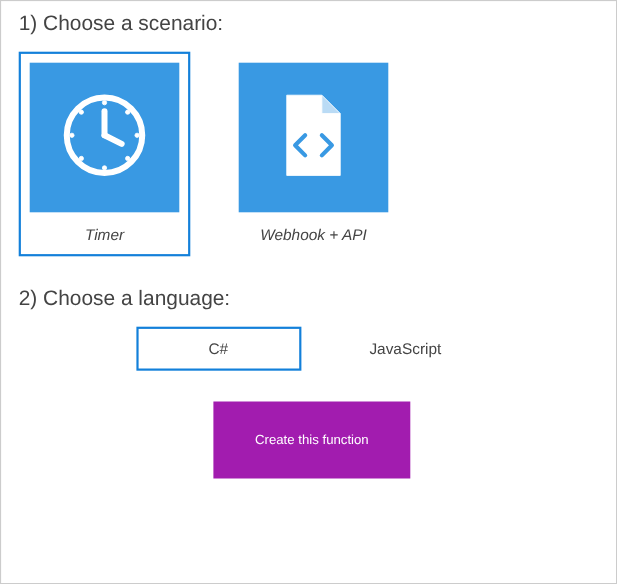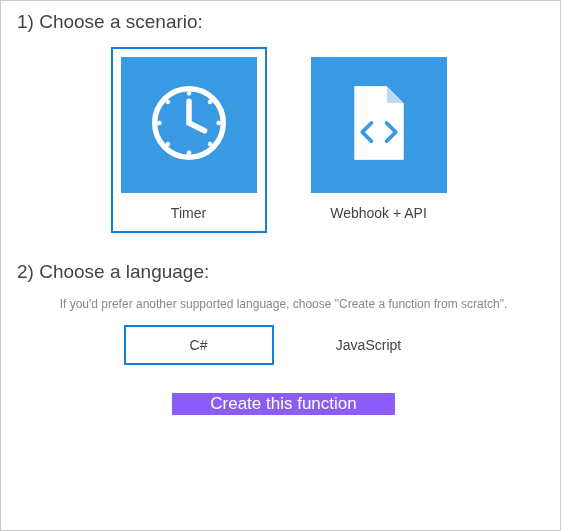--- a/index.html
+++ b/index.html
@@ -25,23 +25,23 @@
     }
     .step-heading {
       text-align: left;
       font-size: 19px;
       font-weight: 400;
       color: #444;
       margin-bottom: 14px;
     }
     .scenarios {
       display: flex;
-      justify-content: center;
       gap: 34px;
       margin-bottom: 28px;
+      font-style: italic;
     }
     .scenario-card {
       width: 156px;
       display: flex;
       flex-direction: column;
       align-items: center;
       cursor: pointer;
       padding: 8px 8px 10px 8px;
       border: 2px solid transparent;
     }
@@ -90,25 +90,25 @@
       border: 2px solid transparent;
     }
     .language-option.selected {
       border: 2px solid #1380da;
     }
     .create-row {
       display: flex;
       justify-content: center;
     }
     .create-button {
-      background: #8b5cf6;
+      background: #a21caf;
       color: #fff;
       border: none;
-      font-size: 17px;
-      padding: 1px 38px;
+      font-size: 12px;
+      padding: 28px 38px;
       cursor: pointer;
       font-family: inherit;
     }
   </style>
 </head>
 <body>
 
 <div class="container">
 
   <div class="step-heading">1) Choose a scenario:</div>
@@ -149,21 +149,20 @@
           </svg>
         </span>
       </div>
       <div class="scenario-label">Webhook + API</div>
     </div>
 
   </div>
 
   <div class="step-heading">2) Choose a language:</div>
 
-  <div class="hint">If you'd prefer another supported language, choose "Create a function from scratch".</div>
 
   <div class="languages">
     <div class="language-option selected">C#</div>
     <div class="language-option">JavaScript</div>
   </div>
 
   <div class="create-row">
     <button class="create-button">Create this function</button>
   </div>
 </div>

